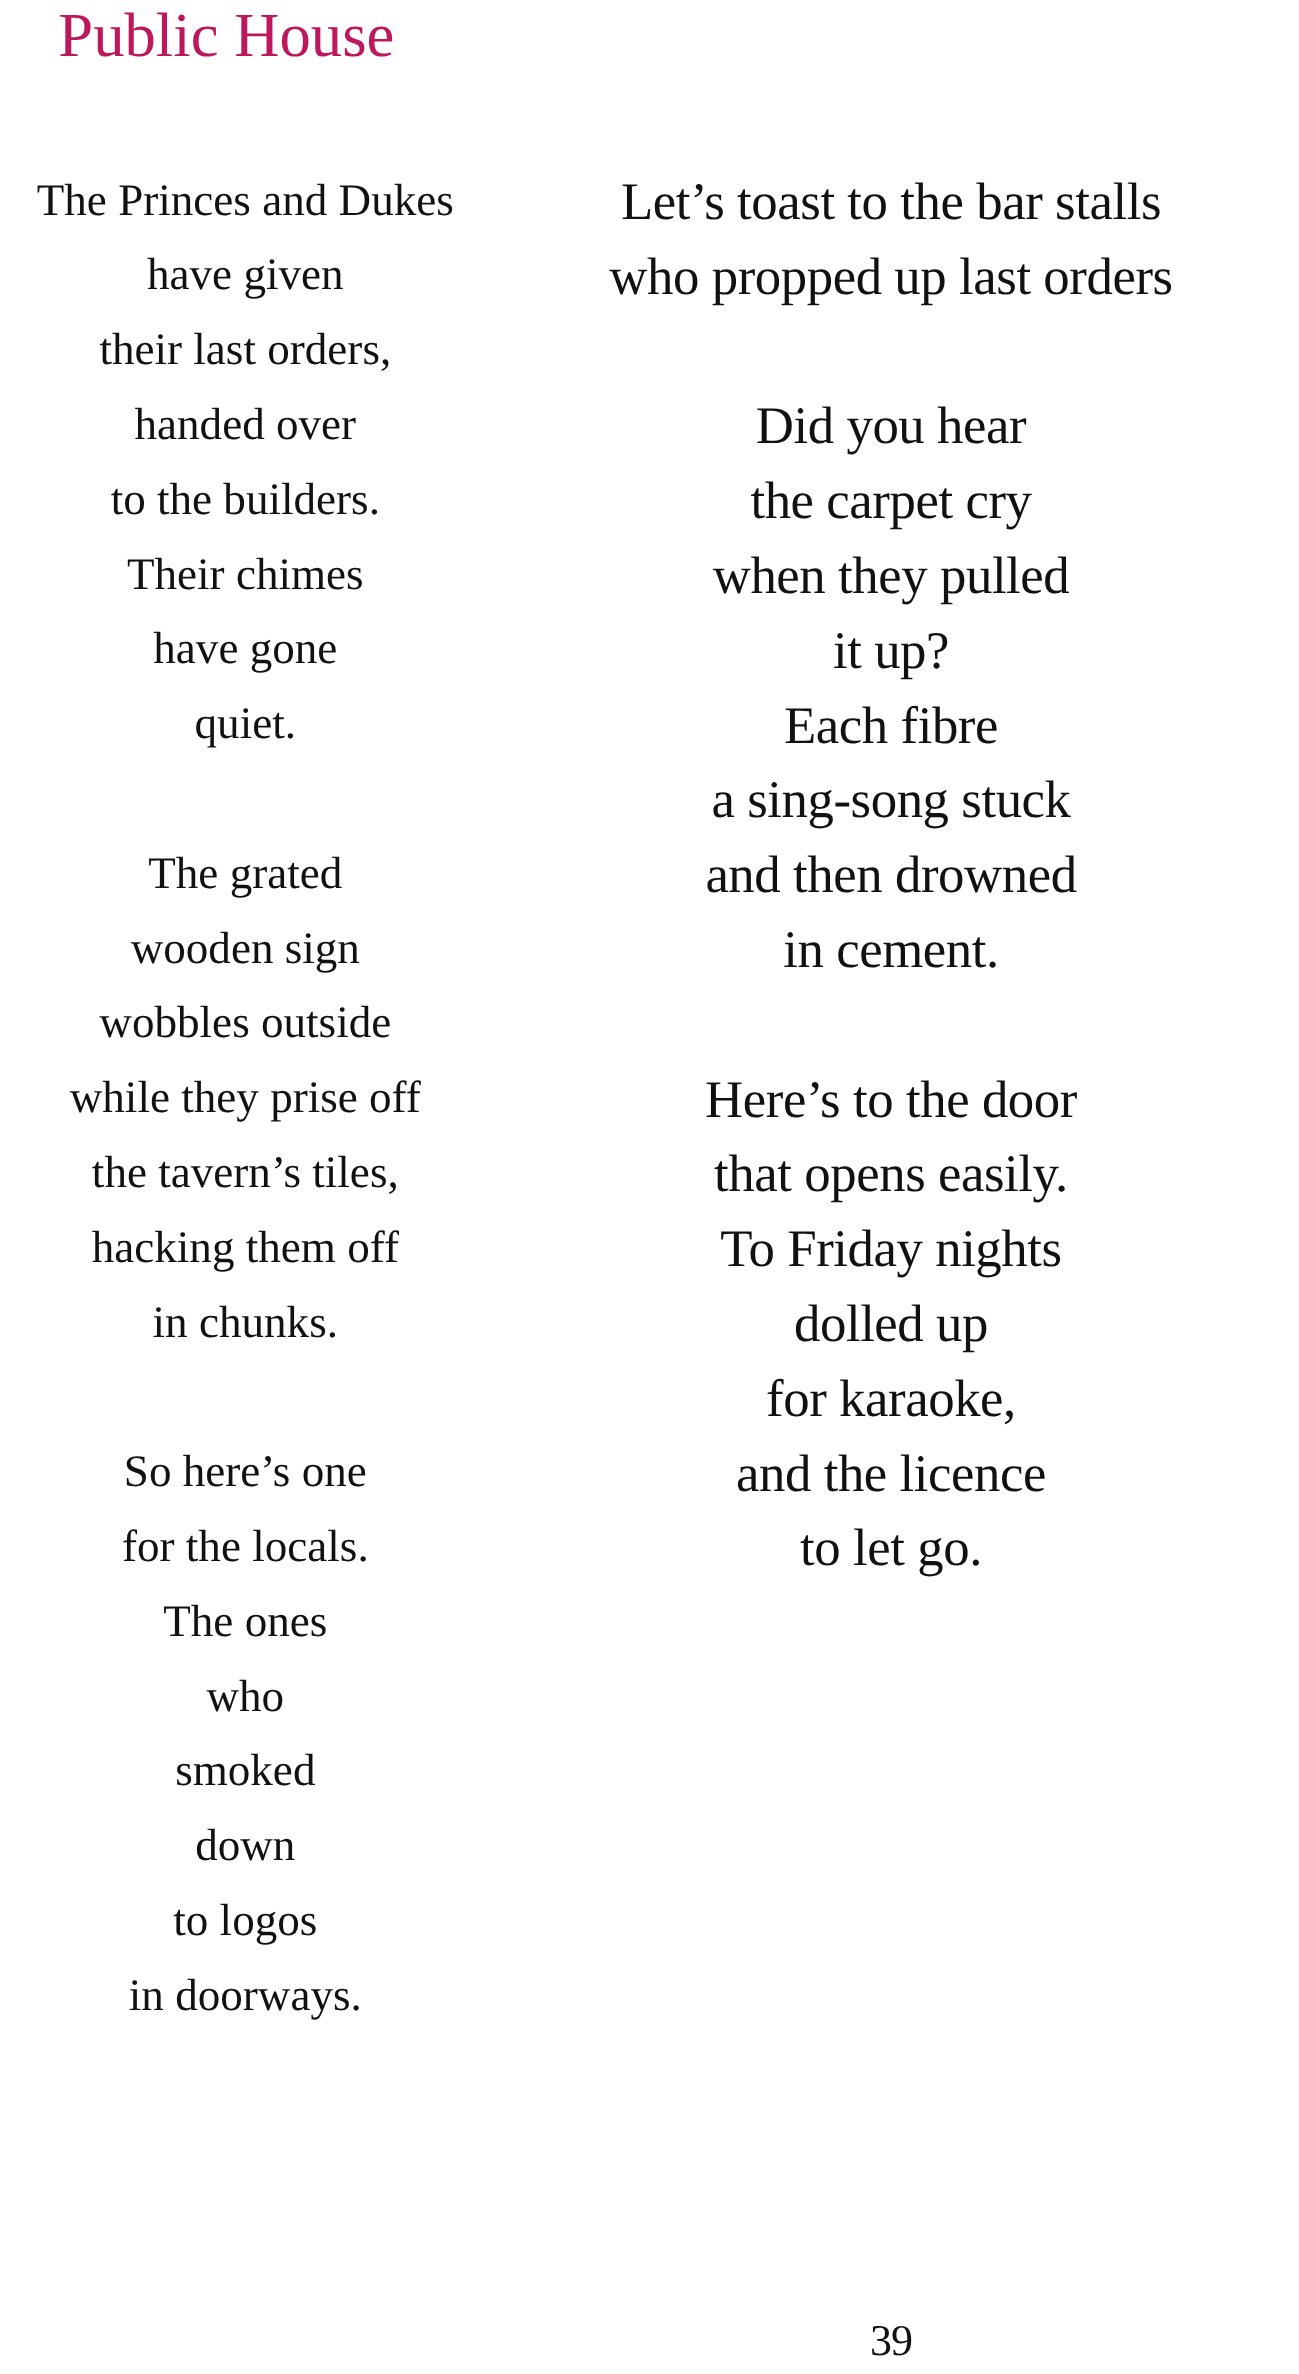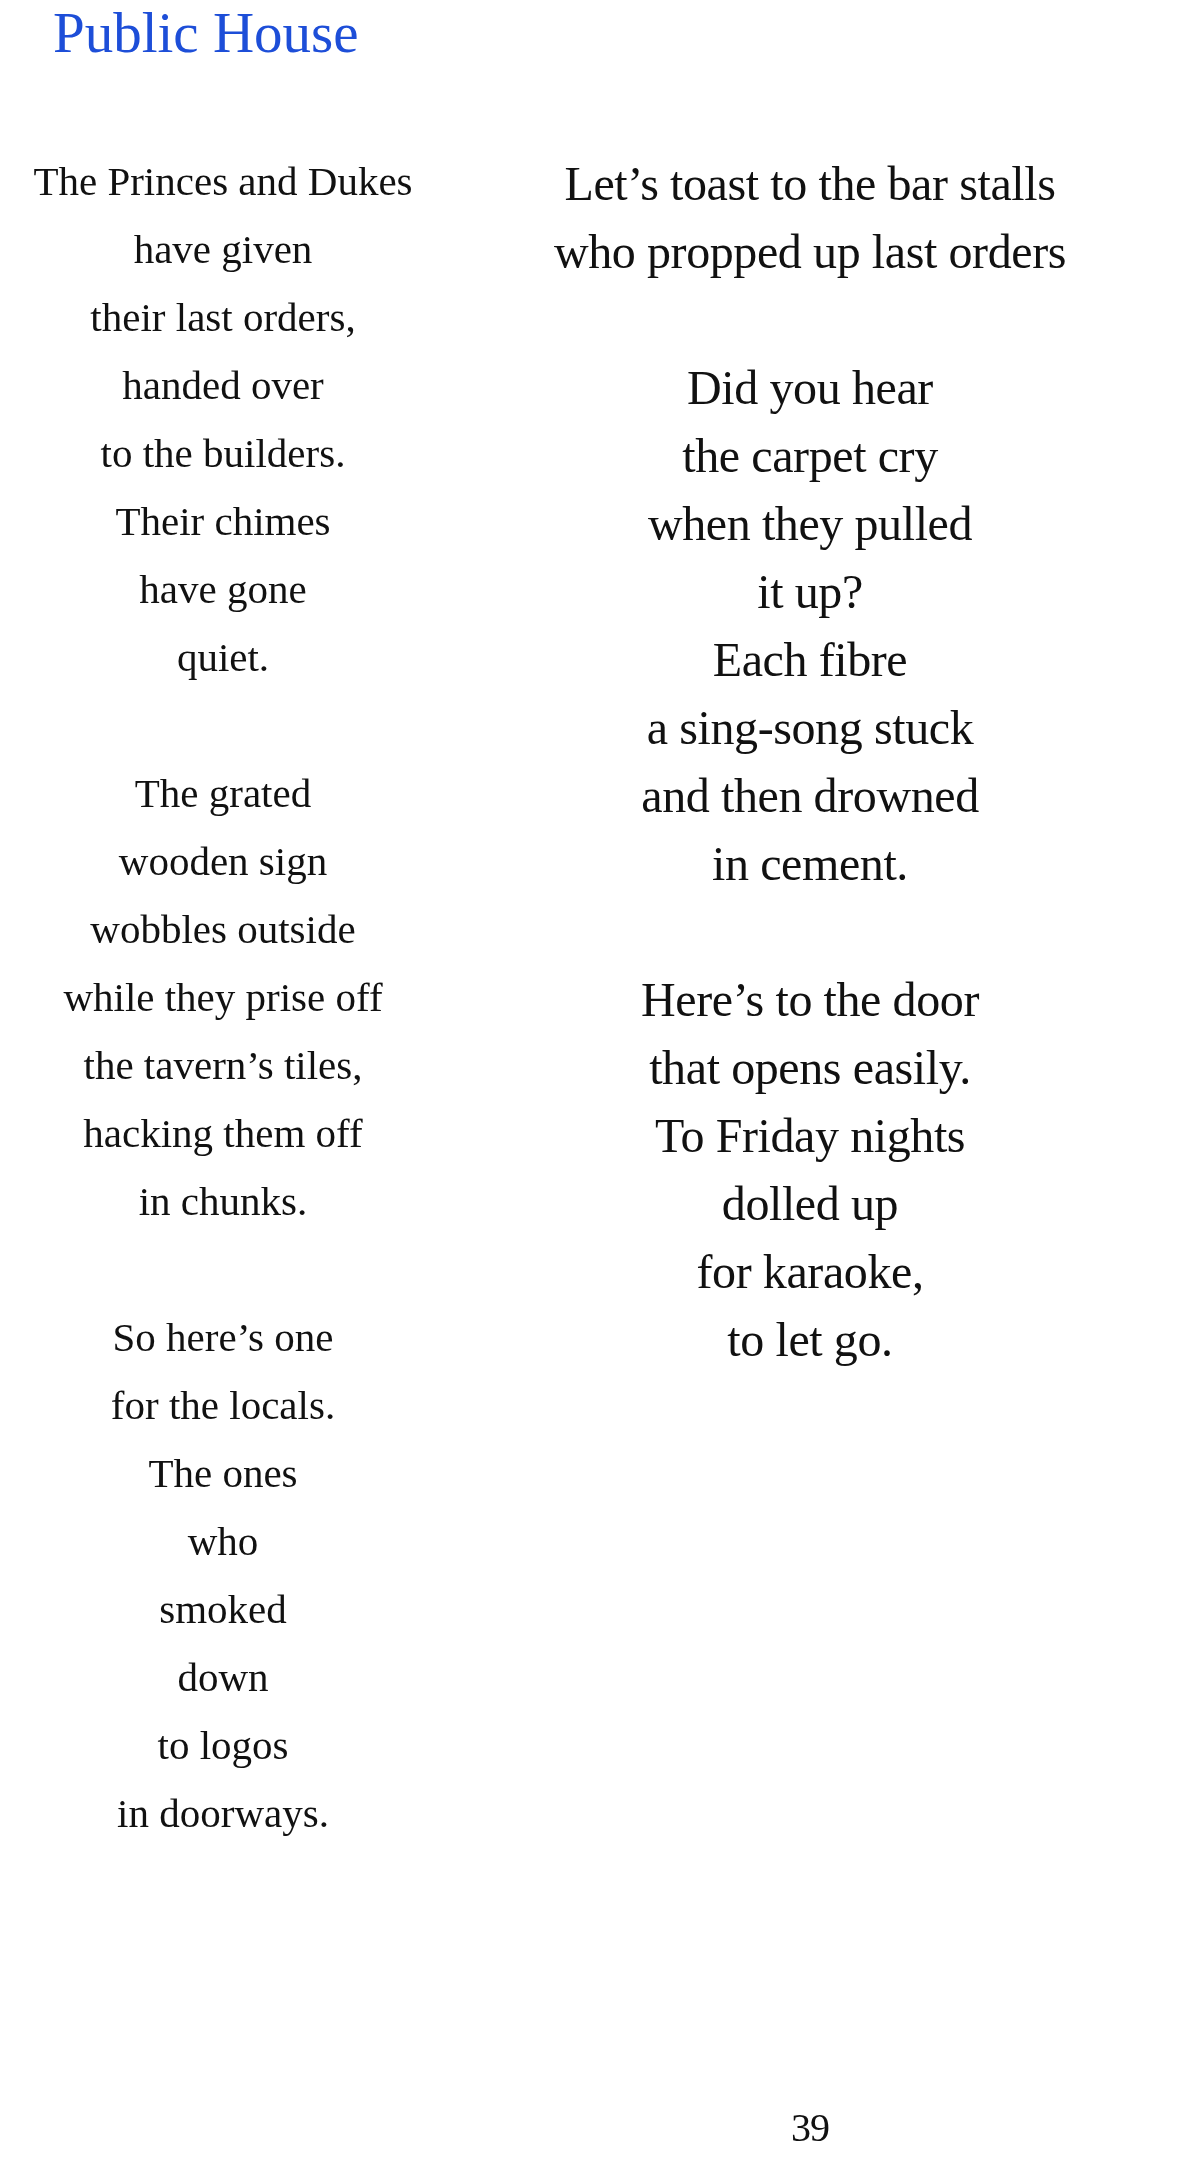--- a/index.html
+++ b/index.html
@@ -16,21 +16,21 @@
       font-family: "Liberation Serif", "DejaVu Serif", serif;
     }
     .title {
       position: absolute;
       left: 53px;
       top: 0px;
       height: 66px;
       line-height: 66px;
       font-size: 57px;
       white-space: nowrap;
-      color: #1d4ed8;
+      color: #be185d;
     }
     .column {
       position: absolute;
       width: 600px;
       text-align: center;
     }
     .column.left {
       left: -77px;  
       top: 147px;
       font-size: 41px;
@@ -113,18 +113,19 @@
     <span class="line">a sing-song stuck</span>
     <span class="line">and then drowned</span>
     <span class="line">in cement.</span>
   </div>
   <div class="stanza">
     <span class="line">Here’s to the door</span>
     <span class="line">that opens easily.</span>
     <span class="line">To Friday nights</span>
     <span class="line">dolled up</span>
     <span class="line">for karaoke,</span>
+    <span class="line">and the licence</span>
     <span class="line">to let go.</span>
   </div>
 </div>
 
 <div class="page-number left">38</div>
 <div class="page-number right">39</div>
 
 </body></html>

